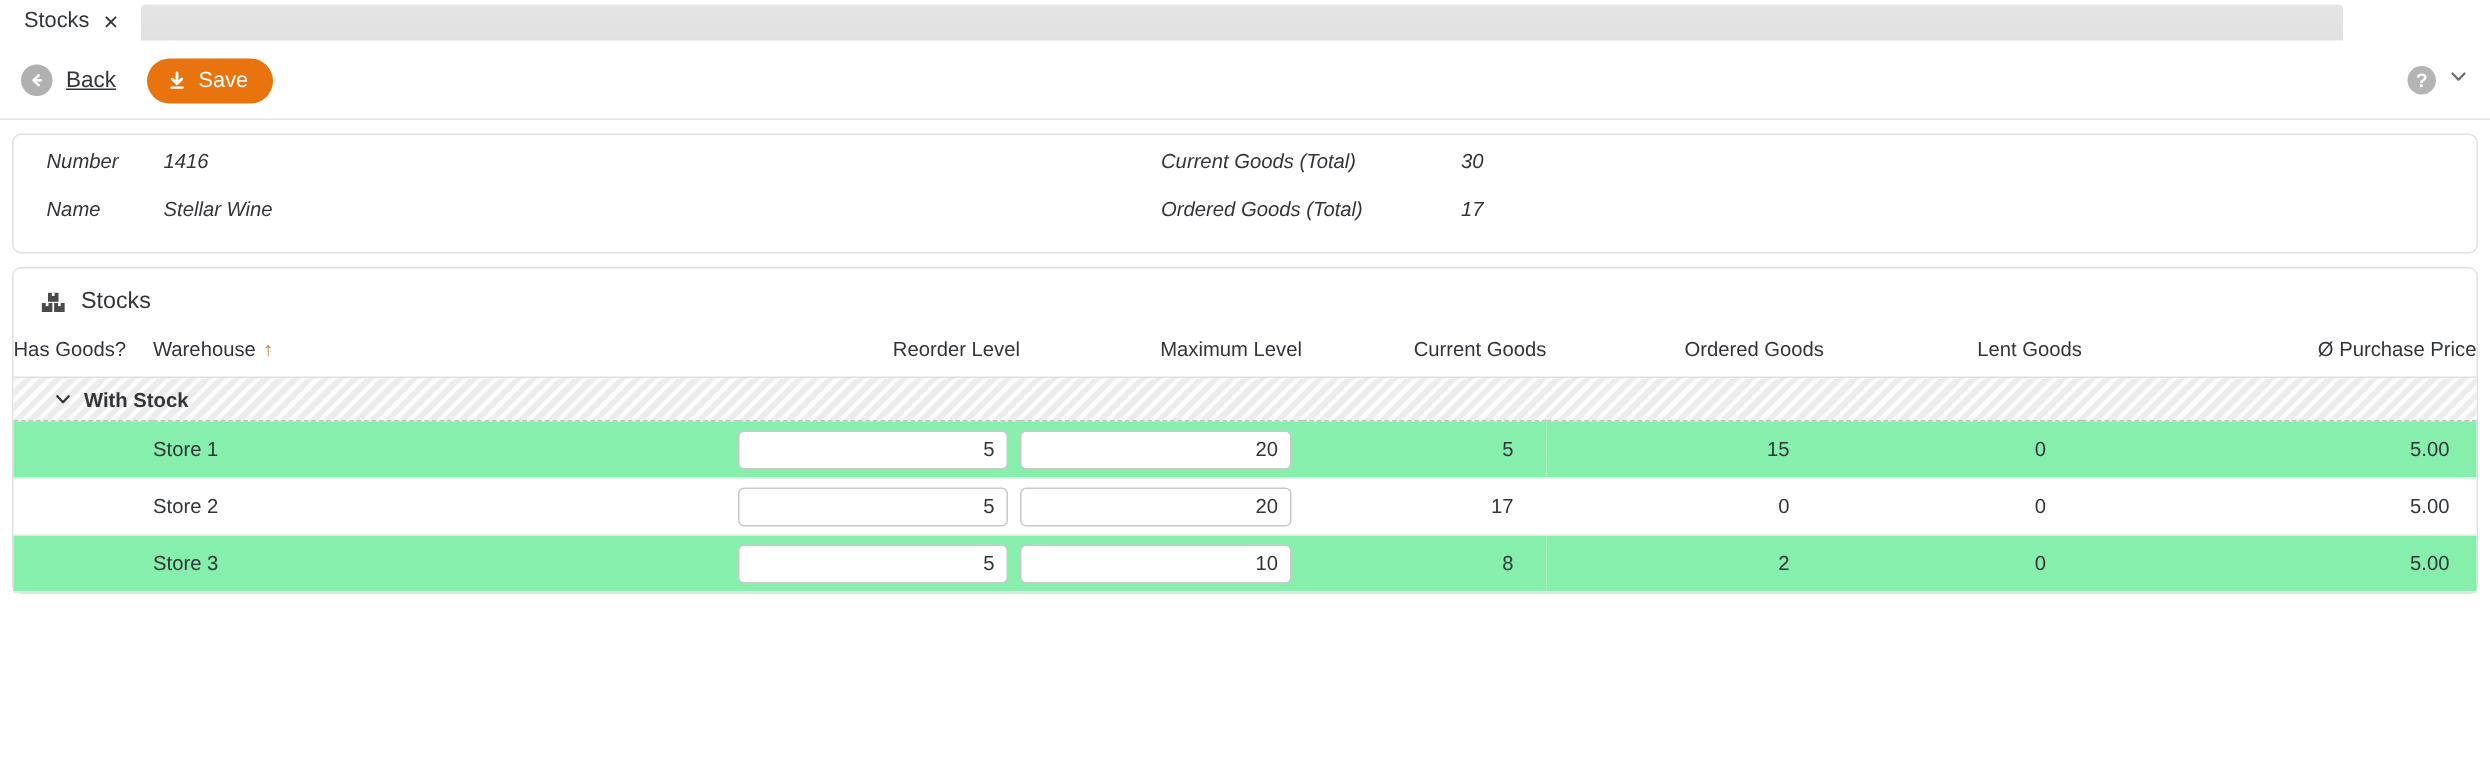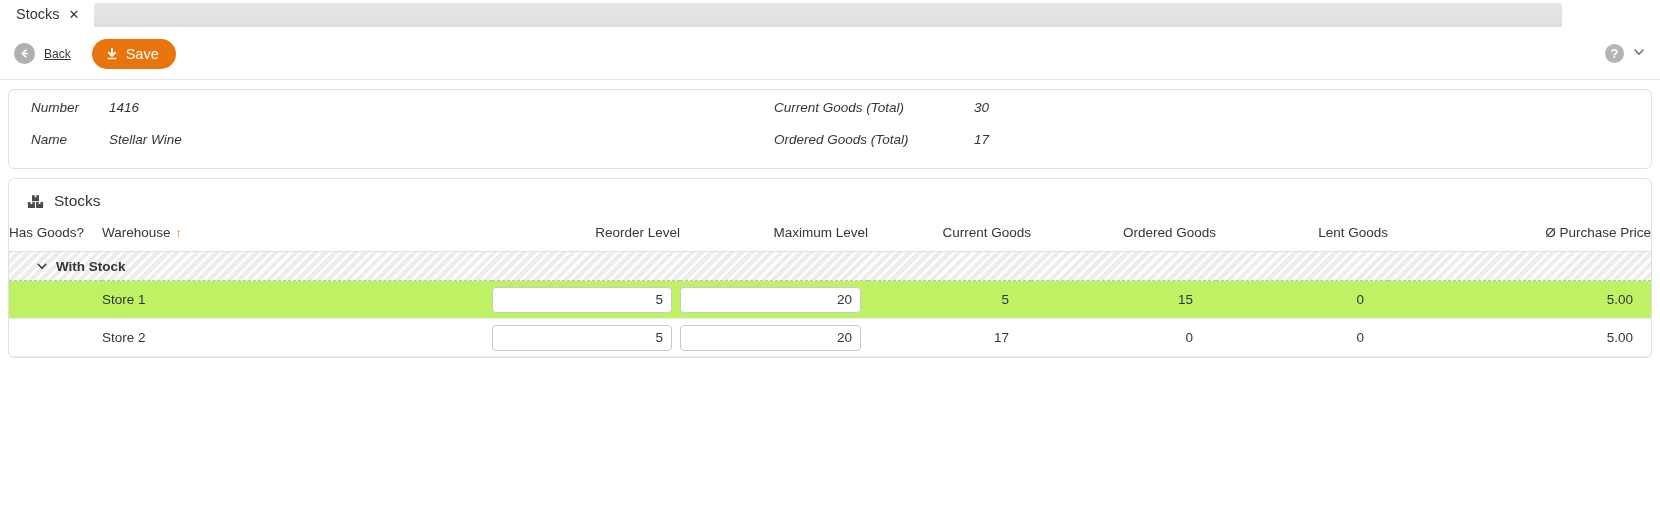--- a/index.html
+++ b/index.html
@@ -71,21 +71,21 @@
   }
   .back-circle {
     width: 21px; height: 21px;
     border-radius: 50%;
     background: #b0b0b0;
     display: flex;
     align-items: center;
     justify-content: center;
   }
   .back-circle svg { display: block; }
-  .back-label { font-size: 12px; color: #32363a; text-decoration: underline; }
+  .back-label { font-size: 15px; color: #32363a; text-decoration: underline; }
 
   .save-btn {
     margin-left: 15px;
     height: 30px;
     border-radius: 15px;
     background: #e9730c;
     color: #ffffff;
     display: flex;
     align-items: center;
     gap: 7px;
@@ -201,21 +201,21 @@
     color: #32363a;
     cursor: pointer;
   }
   .group-inner svg { display: block; }
 
   tr.data-row { height: 38px; }
   tr.data-row td {
     border-bottom: 1px solid #ededed;
     vertical-align: middle;
   }
-  tr.row-alt td { background: #bef264; }
+  tr.row-alt td { background: #86efac; }
   td.c-hasstock { padding-left: 22px; }
   td.c-warehouse { padding-left: 0; color: #32363a; }
   td.c-num { text-align: right; color: #32363a; }
   td.c-current { padding-right: 22px; }
   td.c-ordered { padding-right: 23px; }
   td.c-lent { padding-right: 24px; }
   td.c-price { padding-right: 18px; }
   td.c-input { padding: 0 8px 0 0; }
   td.c-input.second { padding: 0 7px 0 0; }
 
@@ -364,16 +364,30 @@
           </td>
           <td class="c-input second">
             <input class="num-input" type="text" value="20" style="">
           </td>
           <td class="c-num c-current">17</td>
           <td class="c-num c-ordered">0</td>
           <td class="c-num c-lent">0</td>
           <td class="c-num c-price">5.00</td>
         </tr>
 
+        <tr class="data-row row-alt">
+          <td class="c-hasstock"></td>
+          <td class="c-warehouse">Store 3</td>
+          <td class="c-input">
+            <input class="num-input" type="text" value="5" style="">
+          </td>
+          <td class="c-input second">
+            <input class="num-input" type="text" value="10" style="">
+          </td>
+          <td class="c-num c-current">8</td>
+          <td class="c-num c-ordered">2</td>
+          <td class="c-num c-lent">0</td>
+          <td class="c-num c-price">5.00</td>
+        </tr>
       </tbody>
     </table>
   </section>
 </div>
 
 </body></html>

